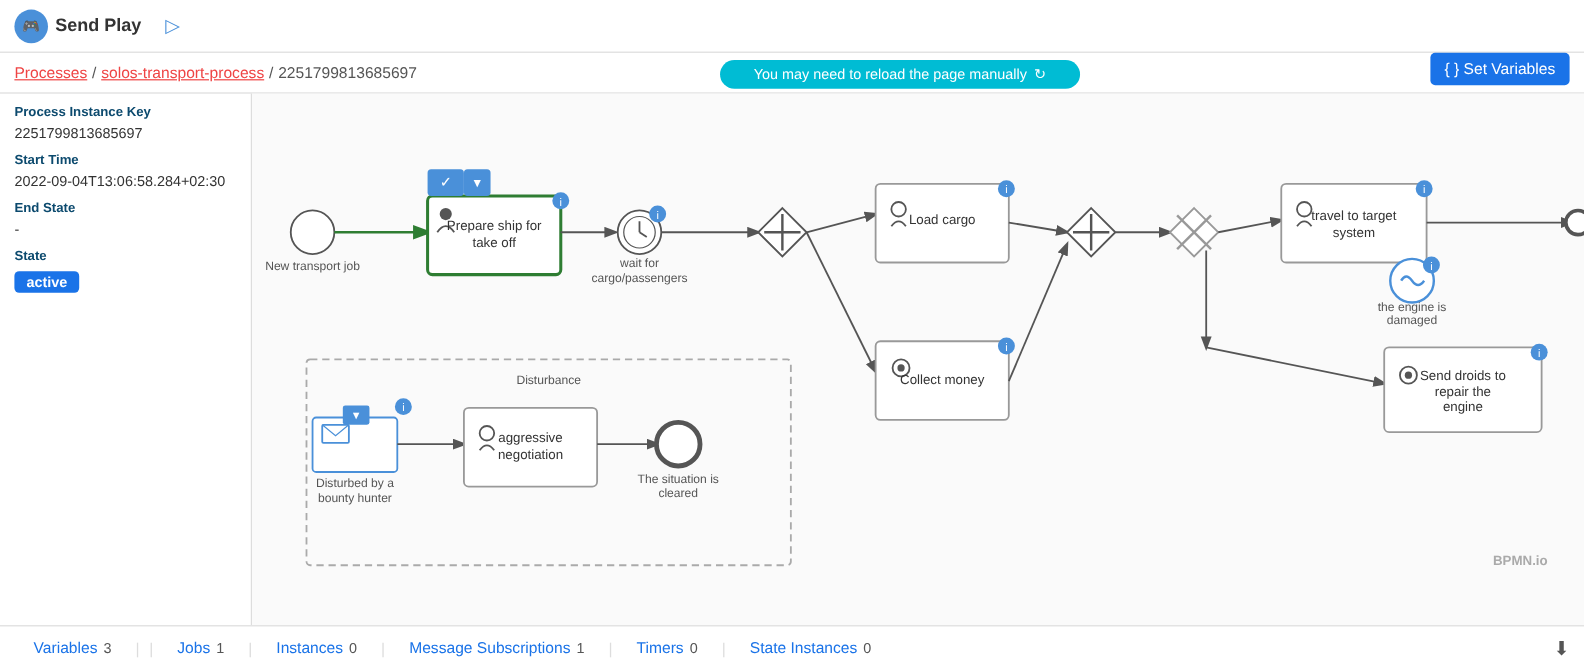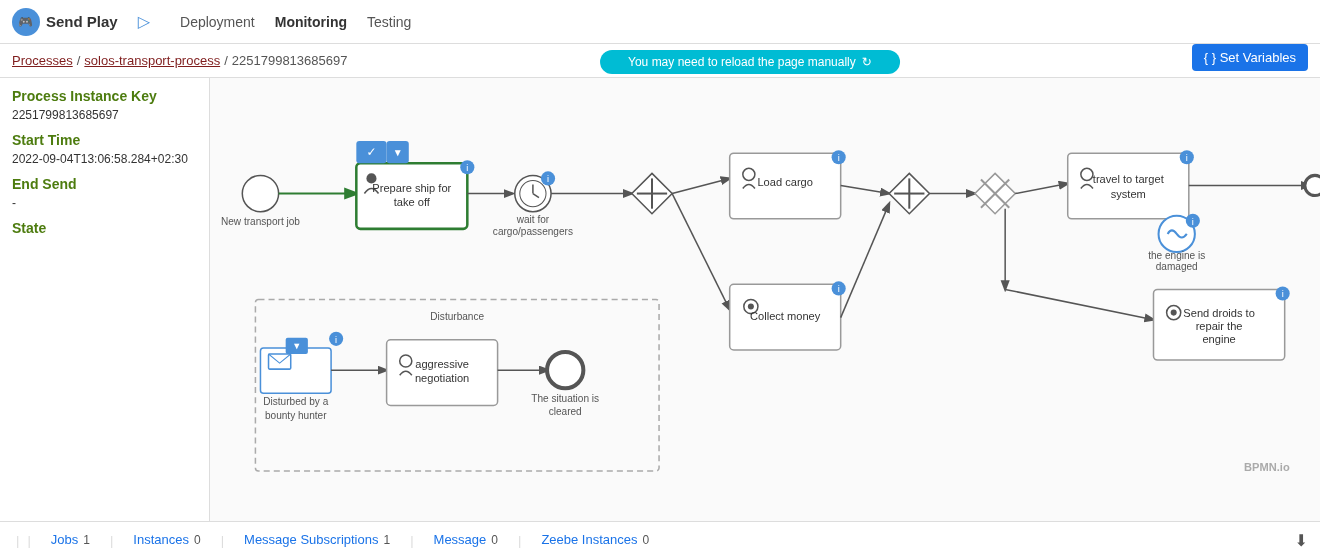--- a/index.html
+++ b/index.html
@@ -9,29 +9,29 @@
     .header { display: flex; align-items: center; padding: 6px 12px; border-bottom: 1px solid #ddd; height: 44px; gap: 20px; }
     .logo { display: flex; align-items: center; gap: 6px; font-weight: bold; font-size: 15px; color: #333; }
     .logo-icon { width: 28px; height: 28px; background: #4a90d9; border-radius: 50%; display: flex; align-items: center; justify-content: center; color: white; font-size: 12px; }
     .play-btn { color: #4a90d9; font-size: 16px; cursor: pointer; }
     .nav-links { display: flex; gap: 20px; margin-left: 10px; }
     .nav-link { color: #555; text-decoration: none; font-size: 14px; cursor: pointer; }
     .nav-link.active { color: #333; font-weight: bold; }
 
     
     .breadcrumb { display: flex; align-items: center; padding: 8px 12px; gap: 4px; font-size: 13px; }
-    .breadcrumb a { color: #7f1d1d; text-decoration: underline; cursor: pointer; }
+    .breadcrumb a { color: #ef4444; text-decoration: underline; cursor: pointer; }
     .breadcrumb span { color: #555; }
 
     
     .main-layout { display: flex; height: calc(559px - 44px - 34px - 38px); }
 
     
     .left-panel { width: 210px; border-right: 1px solid #ddd; padding: 10px 12px; flex-shrink: 0; }
-    .left-panel h3 { font-size: 14px; font-weight: bold; margin-bottom: 4px; color: #4d7c0f; }
+    .left-panel h3 { font-size: 11px; font-weight: bold; margin-bottom: 4px; color: #0c4a6e; }
     .left-panel .value { font-size: 12px; color: #333; margin-bottom: 10px; }
     .state-badge { display: inline-block; background: #1a73e8; color: white; border-radius: 4px; padding: 2px 10px; font-size: 12px; font-weight: bold; }
 
     
     .canvas-area { flex: 1; overflow: hidden; position: relative; background: #fafafa; }
 
     
     .reload-banner { position: absolute; top: 6px; left: 50%; transform: translateX(-20%); background: #00bcd4; color: white; border-radius: 20px; padding: 5px 28px; font-size: 12px; display: flex; align-items: center; gap: 6px; z-index: 10; white-space: nowrap; }
     .set-variables-btn { position: absolute; top: 0; right: 12px; background: #1a73e8; color: white; border: none; border-radius: 4px; padding: 6px 12px; font-size: 13px; cursor: pointer; display: flex; align-items: center; gap: 6px; z-index: 10; }
 
@@ -53,25 +53,20 @@
   </style>
 </head>
 <body>
 
 <div class="header">
   <div class="logo">
     <div class="logo-icon">🎮</div>
     <span>Send Play</span>
   </div>
   <span class="play-btn">▷</span>
-  <nav class="nav-links">
-    <a class="nav-link">Deployment</a>
-    <a class="nav-link active">Monitoring</a>
-    <a class="nav-link">Testing</a>
-  </nav>
 </div>
 
 <div style="display:flex; align-items:center; padding: 6px 12px; border-bottom:1px solid #ddd; height:34px; position:relative;">
   <div class="breadcrumb" style="padding:0;">
     <a>Processes</a>
     <span> / </span>
     <a>solos-transport-process</a>
     <span> / </span>
     <span>2251799813685697</span>
   </div>
@@ -84,24 +79,27 @@
 
 <div class="main-layout">
 
   <div class="left-panel">
     <h3>Process Instance Key</h3>
     <div class="value">2251799813685697</div>
 
     <h3>Start Time</h3>
     <div class="value">2022-09-04T13:06:58.284+02:30</div>
 
-    <h3>End Send</h3>
+    <h3>End State</h3>
     <div class="value">-</div>
 
     <h3>State</h3>
+    <div style="margin-top:6px;">
+      <span class="state-badge">active</span>
+    </div>
   </div>
 
   <div class="canvas-area">
     <svg class="bpmn-canvas" viewBox="220 140 1100 360">
       <defs>
         <marker id="arrow" markerWidth="8" markerHeight="8" refX="6" refY="3" orient="auto">
           <path d="M0,0 L0,6 L8,3 z" fill="#555"></path>
         </marker>
         <marker id="arrow-green" markerWidth="8" markerHeight="8" refX="6" refY="3" orient="auto">
           <path d="M0,0 L0,6 L8,3 z" fill="#2e7d32"></path>
@@ -251,40 +249,44 @@
       <circle cx="572" cy="390" r="18" fill="white" stroke="#555" stroke-width="4"></circle>
       <text x="572" y="422" class="bpmn-label-small">The situation is</text>
       <text x="572" y="434" class="bpmn-label-small">cleared</text>
 
       <text x="1290" y="490" font-family="Arial" font-size="11" fill="#aaa" font-weight="bold" text-anchor="end">BPMN.io</text>
     </svg>
   </div>
 </div>
 
 <div class="bottom-tabs">
+  <div class="tab-item">
+    <span>Variables</span>
+    <span class="tab-badge">3</span>
+  </div>
   <span class="tab-divider">|</span>
   <span class="tab-divider">|</span>
   <div class="tab-item">
     <span>Jobs</span>
     <span class="tab-badge">1</span>
   </div>
   <span class="tab-divider">|</span>
   <div class="tab-item">
     <span>Instances</span>
     <span class="tab-badge">0</span>
   </div>
   <span class="tab-divider">|</span>
   <div class="tab-item">
     <span>Message Subscriptions</span>
     <span class="tab-badge">1</span>
   </div>
   <span class="tab-divider">|</span>
   <div class="tab-item">
-    <span>Message</span>
+    <span>Timers</span>
     <span class="tab-badge">0</span>
   </div>
   <span class="tab-divider">|</span>
   <div class="tab-item">
-    <span>Zeebe Instances</span>
+    <span>State Instances</span>
     <span class="tab-badge">0</span>
   </div>
   <div class="download-icon">⬇</div>
 </div>
 
 </body></html>

